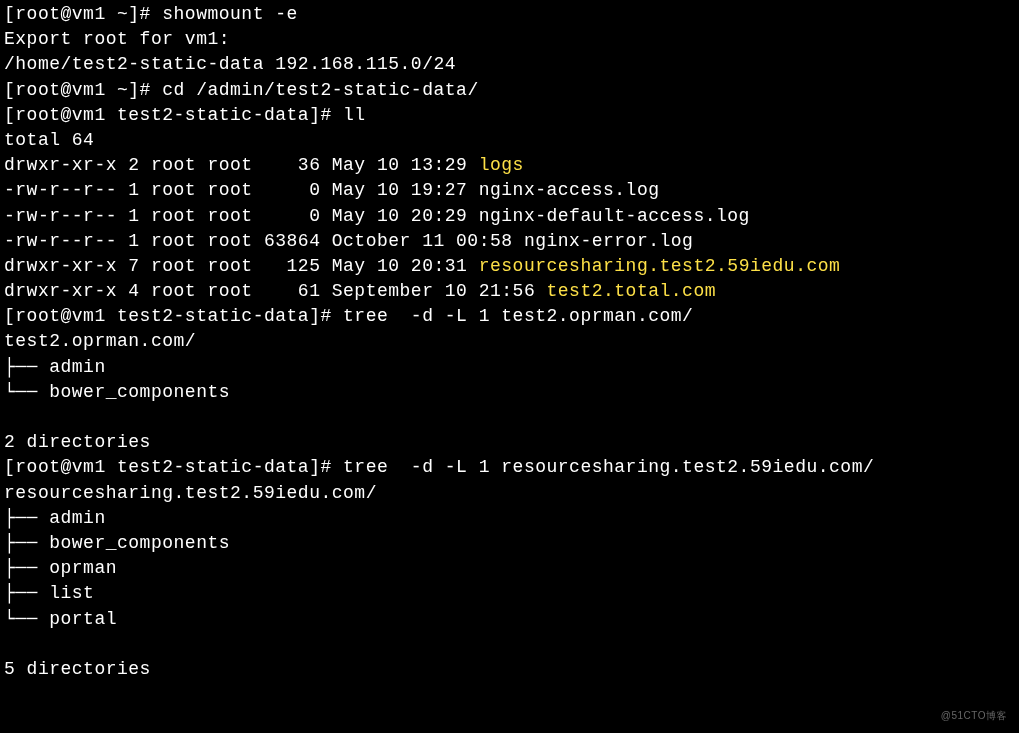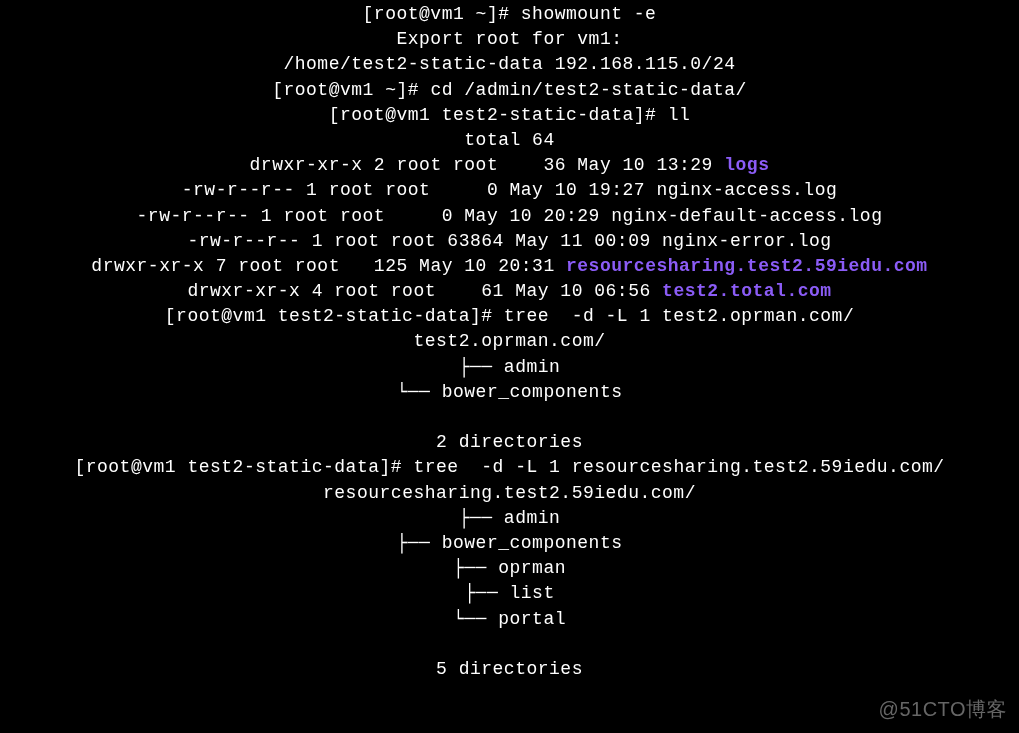--- a/index.html
+++ b/index.html
@@ -1,64 +1,63 @@
 <!DOCTYPE html>
 <html><head>
   <meta charset="utf-8">
   <style>
     * {
       margin: 0;
       padding: 0;
       box-sizing: border-box;
-      text-align: center;
     }
     body {
       background: #000;
       color: #fff;
       font-family: "Courier New", Consolas, monospace;
       font-size: 18px;
       line-height: 1.4;
       width: 1019px;
       height: 733px;
       overflow: hidden;
       padding: 2px 4px;
       position: relative;
       letter-spacing: 0.5px;
     }
     .line {
       white-space: pre;
     }
     .blue {
-      color: #8b5cf6;
-      font-weight: bold;
+      color: #fde047;
+      font-weight: normal;
     }
     .watermark {
       position: absolute;
       right: 12px;
       bottom: 10px;
       color: #666;
-      font-size: 20px;
+      font-size: 10px;
       font-family: sans-serif;
     }
   </style>
 </head>
 <body>
 
 <div class="line"><span>[root@vm1 ~]# </span><span>showmount -e</span></div>
 <div class="line">Export root for vm1:</div>
 <div class="line">/home/test2-static-data 192.168.115.0/24</div>
 <div class="line"><span>[root@vm1 ~]# </span><span>cd /admin/test2-static-data/</span></div>
 <div class="line"><span>[root@vm1 test2-static-data]# </span><span>ll</span></div>
 <div class="line">total 64</div>
 <div class="line"><span>drwxr-xr-x 2 root root    36 May 10 13:29 </span><span class="blue">logs</span></div>
 <div class="line">-rw-r--r-- 1 root root     0 May 10 19:27 nginx-access.log</div>
 <div class="line">-rw-r--r-- 1 root root     0 May 10 20:29 nginx-default-access.log</div>
-<div class="line">-rw-r--r-- 1 root root 63864 May 11 00:09 nginx-error.log</div>
+<div class="line">-rw-r--r-- 1 root root 63864 October 11 00:58 nginx-error.log</div>
 <div class="line"><span>drwxr-xr-x 7 root root   125 May 10 20:31 </span><span class="blue">resourcesharing.test2.59iedu.com</span></div>
-<div class="line"><span>drwxr-xr-x 4 root root    61 May 10 06:56 </span><span class="blue">test2.total.com</span></div>
+<div class="line"><span>drwxr-xr-x 4 root root    61 September 10 21:56 </span><span class="blue">test2.total.com</span></div>
 <div class="line"><span>[root@vm1 test2-static-data]# </span><span>tree  -d -L 1 test2.oprman.com/</span></div>
 <div class="line">test2.oprman.com/</div>
 <div class="line">├── admin</div>
 <div class="line">└── bower_components</div>
 <div class="line"> </div>
 <div class="line">2 directories</div>
 <div class="line"><span>[root@vm1 test2-static-data]# </span><span>tree  -d -L 1 resourcesharing.test2.59iedu.com/</span></div>
 <div class="line">resourcesharing.test2.59iedu.com/</div>
 <div class="line">├── admin</div>
 <div class="line">├── bower_components</div>

